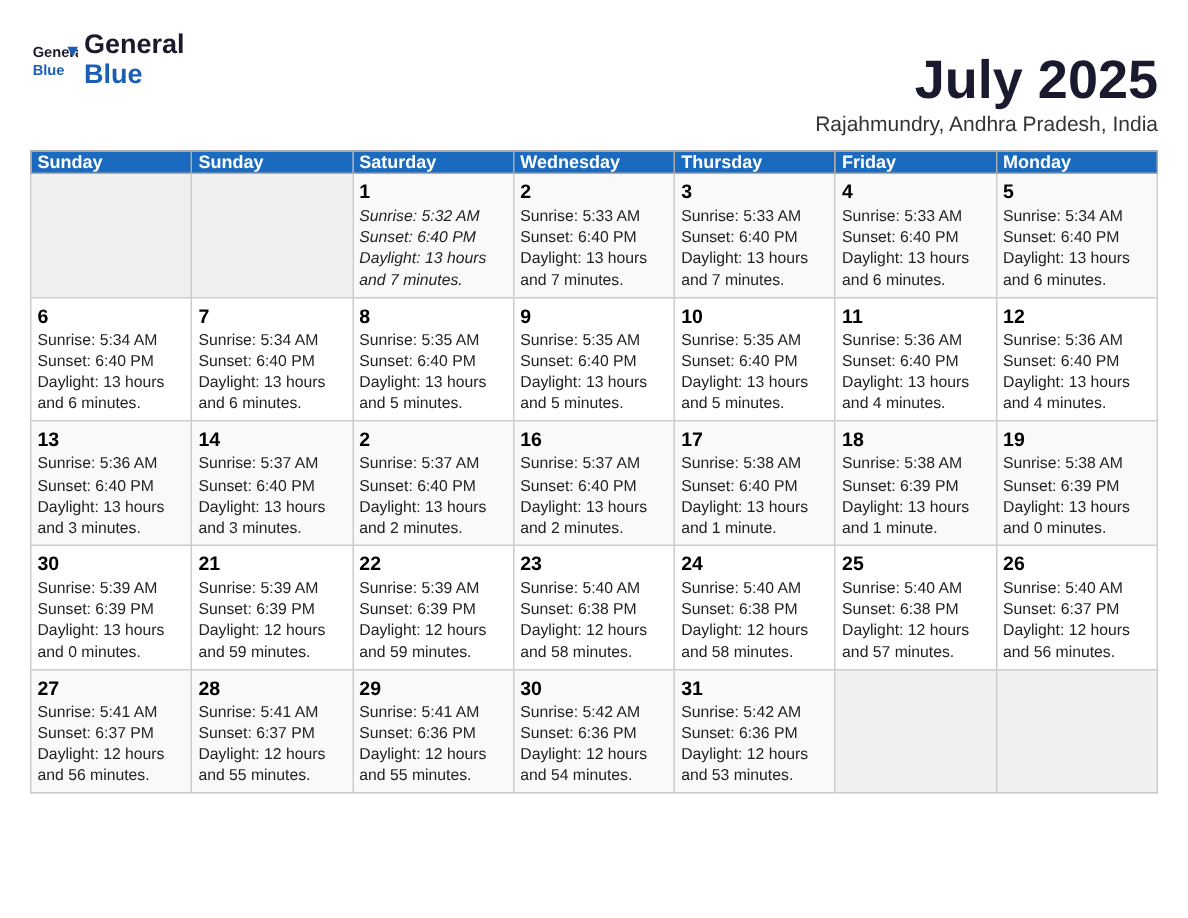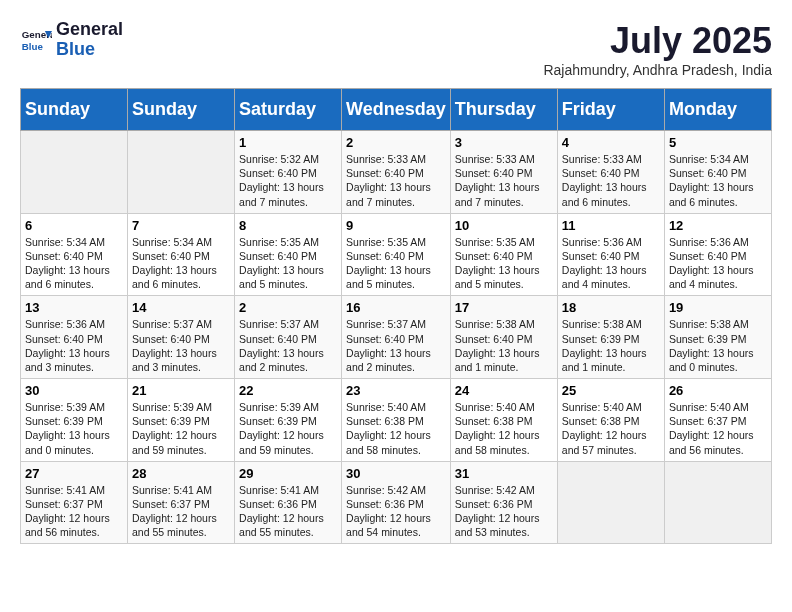--- a/index.html
+++ b/index.html
@@ -31,36 +31,37 @@
       width: 32px;
       height: 32px;
     }
     .title-block {
       text-align: right;
     }
     .month-title {
       font-size: 36px;
       font-weight: bold;
       color: #1a1a2e;
+      margin-top: 12px;
     }
     .subtitle {
       font-size: 14px;
       color: #333;
     }
     table {
       width: 100%;
       border-collapse: collapse;
       font-size: 11px;
     }
     thead tr th {
       background-color: #1a6bbf;
       color: #fff;
-      padding: 10px 4px;
+      padding: 0 4px;
       text-align: left;
-      font-size: 18px;
+      font-size: 12px;
       border: 1px solid #aaa;
     }
     tbody tr td {
       border: 1px solid #ccc;
       vertical-align: top;
       padding: 4px;
       height: 80px;
       width: 107px;
       background: #fff;
     }
@@ -117,21 +118,21 @@
         <th>Friday</th>
         <th>Monday</th>
       </tr>
   </thead>
   <tbody id="calendar-body">
       <tr>
         <td class="empty-cell"></td>
         <td class="empty-cell"></td>
         <td>
           <span class="day-num">1</span>
-          <div class="day-info" style="white-space: pre-line;">Sunrise: 5:32 AM
+          <div class="day-info" style="white-space: pre-line; font-style: italic;">Sunrise: 5:32 AM
 Sunset: 6:40 PM
 Daylight: 13 hours
 and 7 minutes.</div>
         </td>
         <td>
           <span class="day-num">2</span>
           <div class="day-info" style="white-space: pre-line;">Sunrise: 5:33 AM
 Sunset: 6:40 PM
 Daylight: 13 hours
 and 7 minutes.</div>

